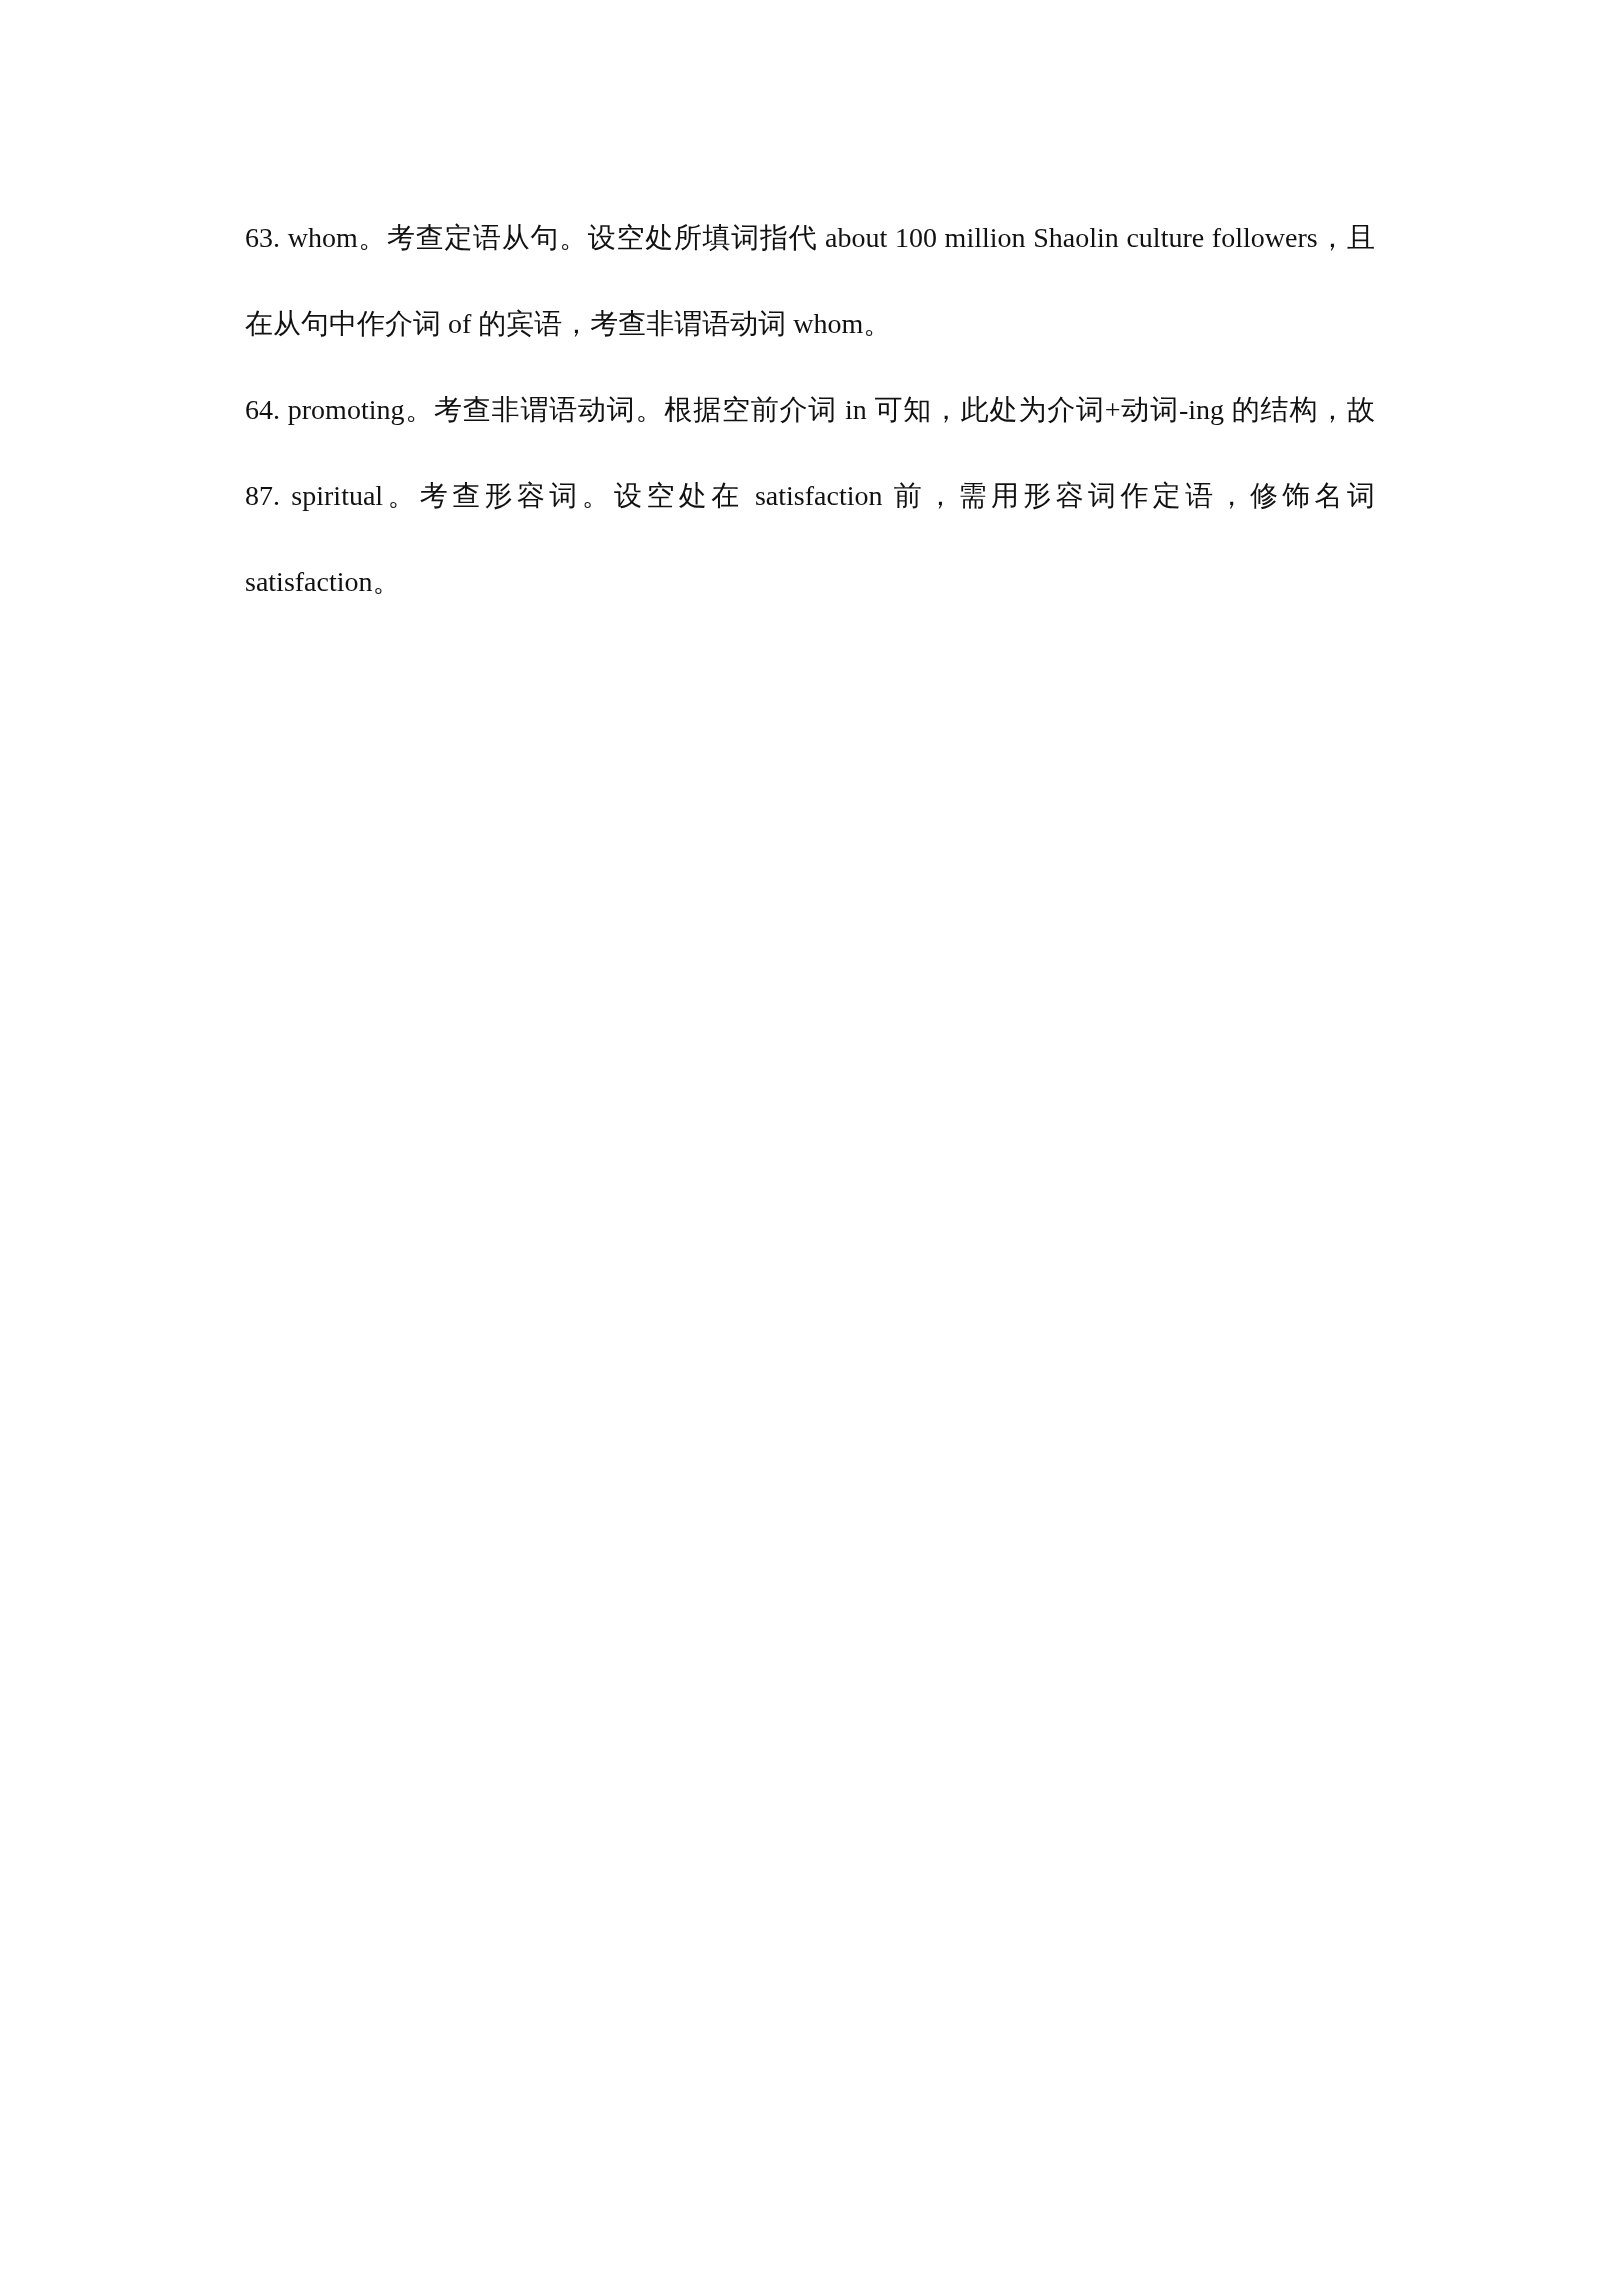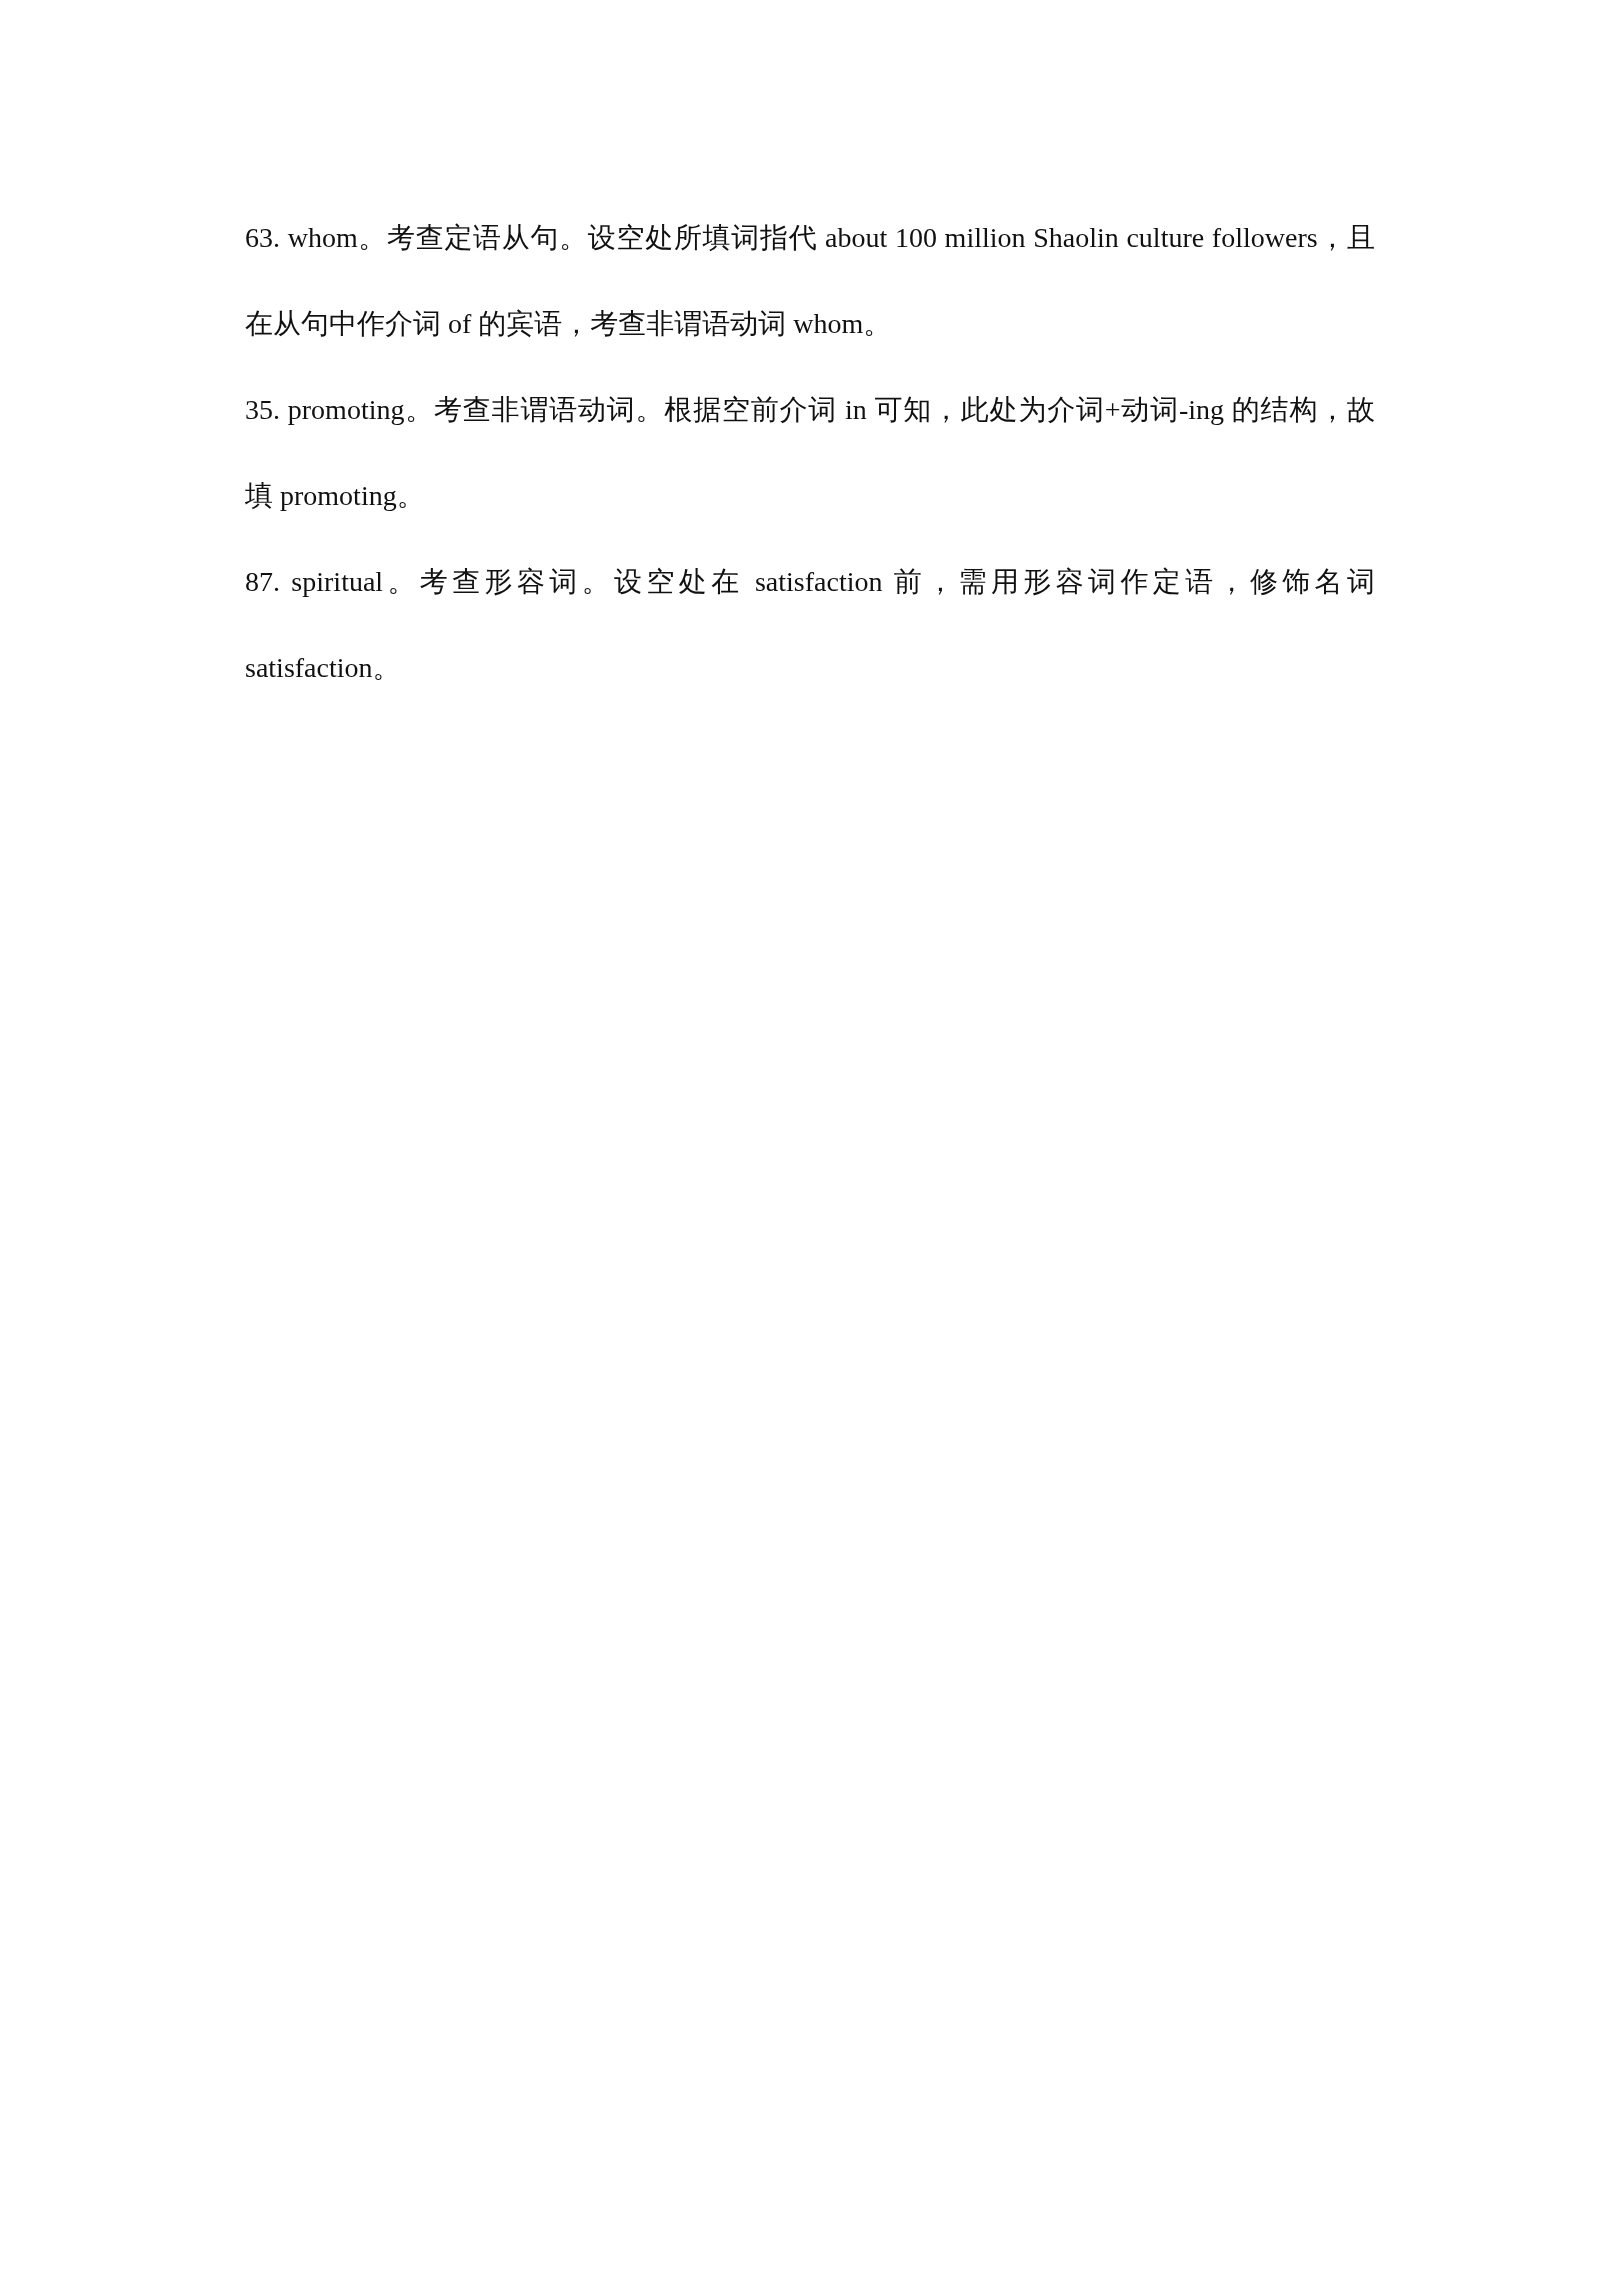--- a/index.html
+++ b/index.html
@@ -38,19 +38,18 @@
     text-align: left;
   }
 </style>
 </head>
 <body>
 
 <div class="page">
   <div class="textblock">
     <div class="line full">63. whom。考查定语从句。设空处所填词指代 about 100 million Shaolin culture followers，且</div>
     <div class="line last">在从句中作介词 of 的宾语，考查非谓语动词 whom。</div>
-    <div class="line full">35. promoting。考查非谓语动词。根据空前介词 in 可知，此处为介词+动词-ing 的结构，故</div>
-    <div class="line last">填 promoting。</div>
+    <div class="line full">64. promoting。考查非谓语动词。根据空前介词 in 可知，此处为介词+动词-ing 的结构，故</div>
     <div class="line full">87. spiritual。考查形容词。设空处在 satisfaction 前，需用形容词作定语，修饰名词</div>
     <div class="line last">satisfaction。</div>
   </div>
 </div>
 
 
 </body></html>

